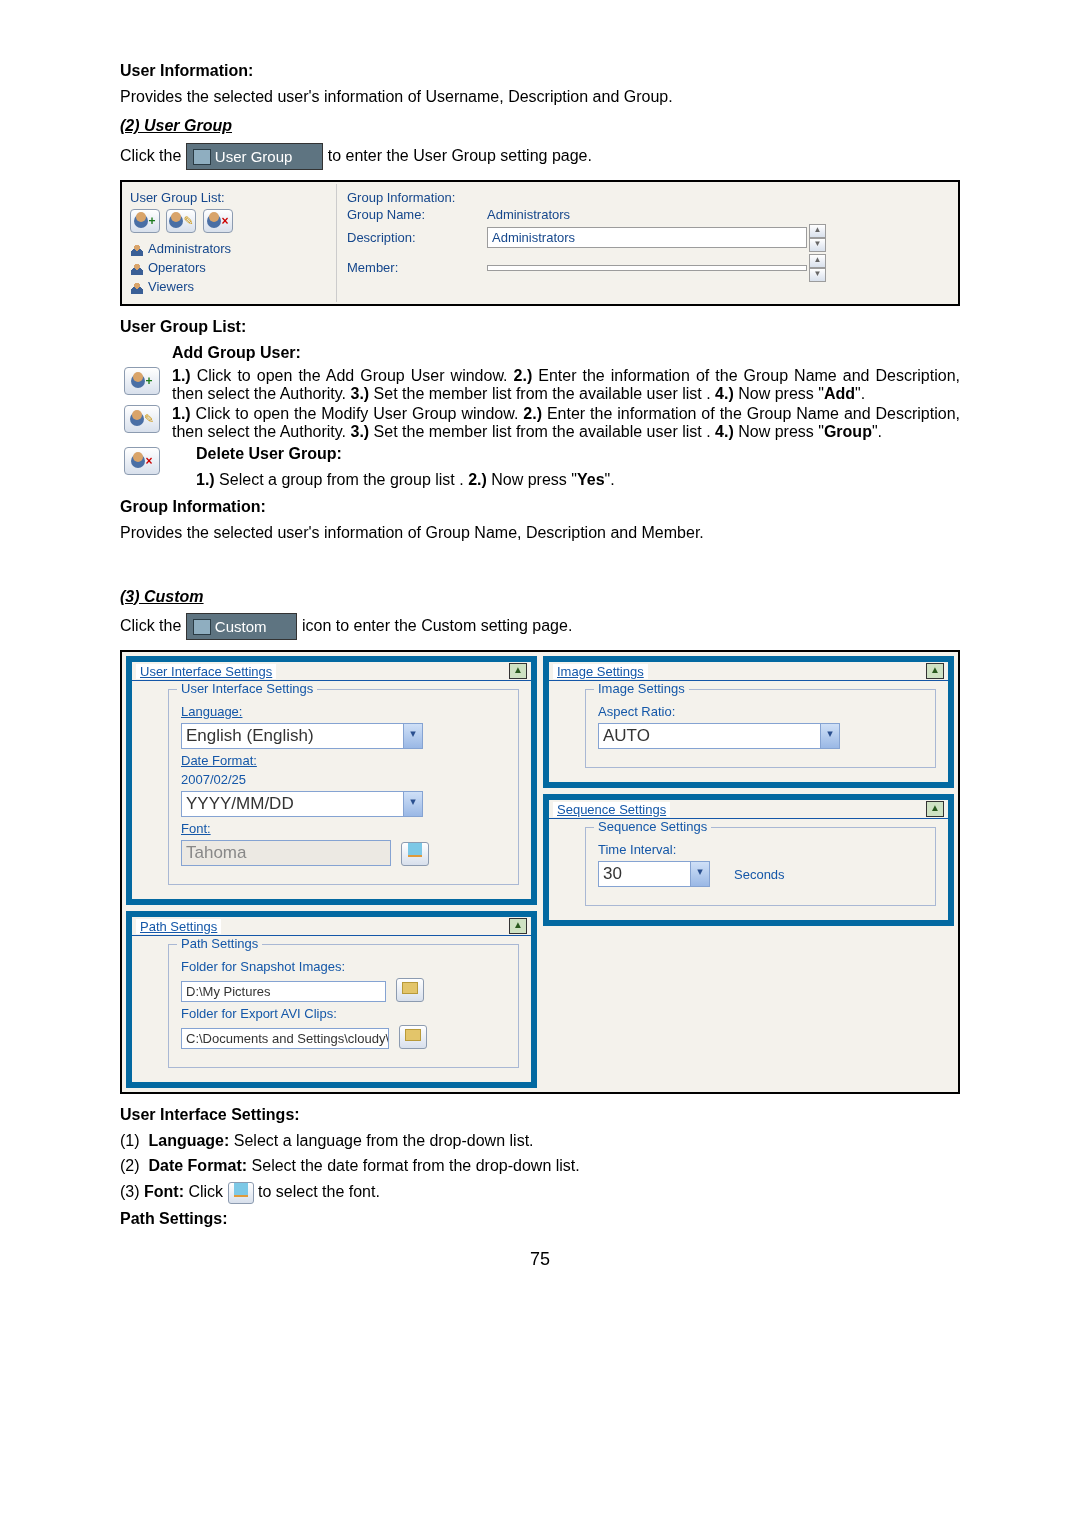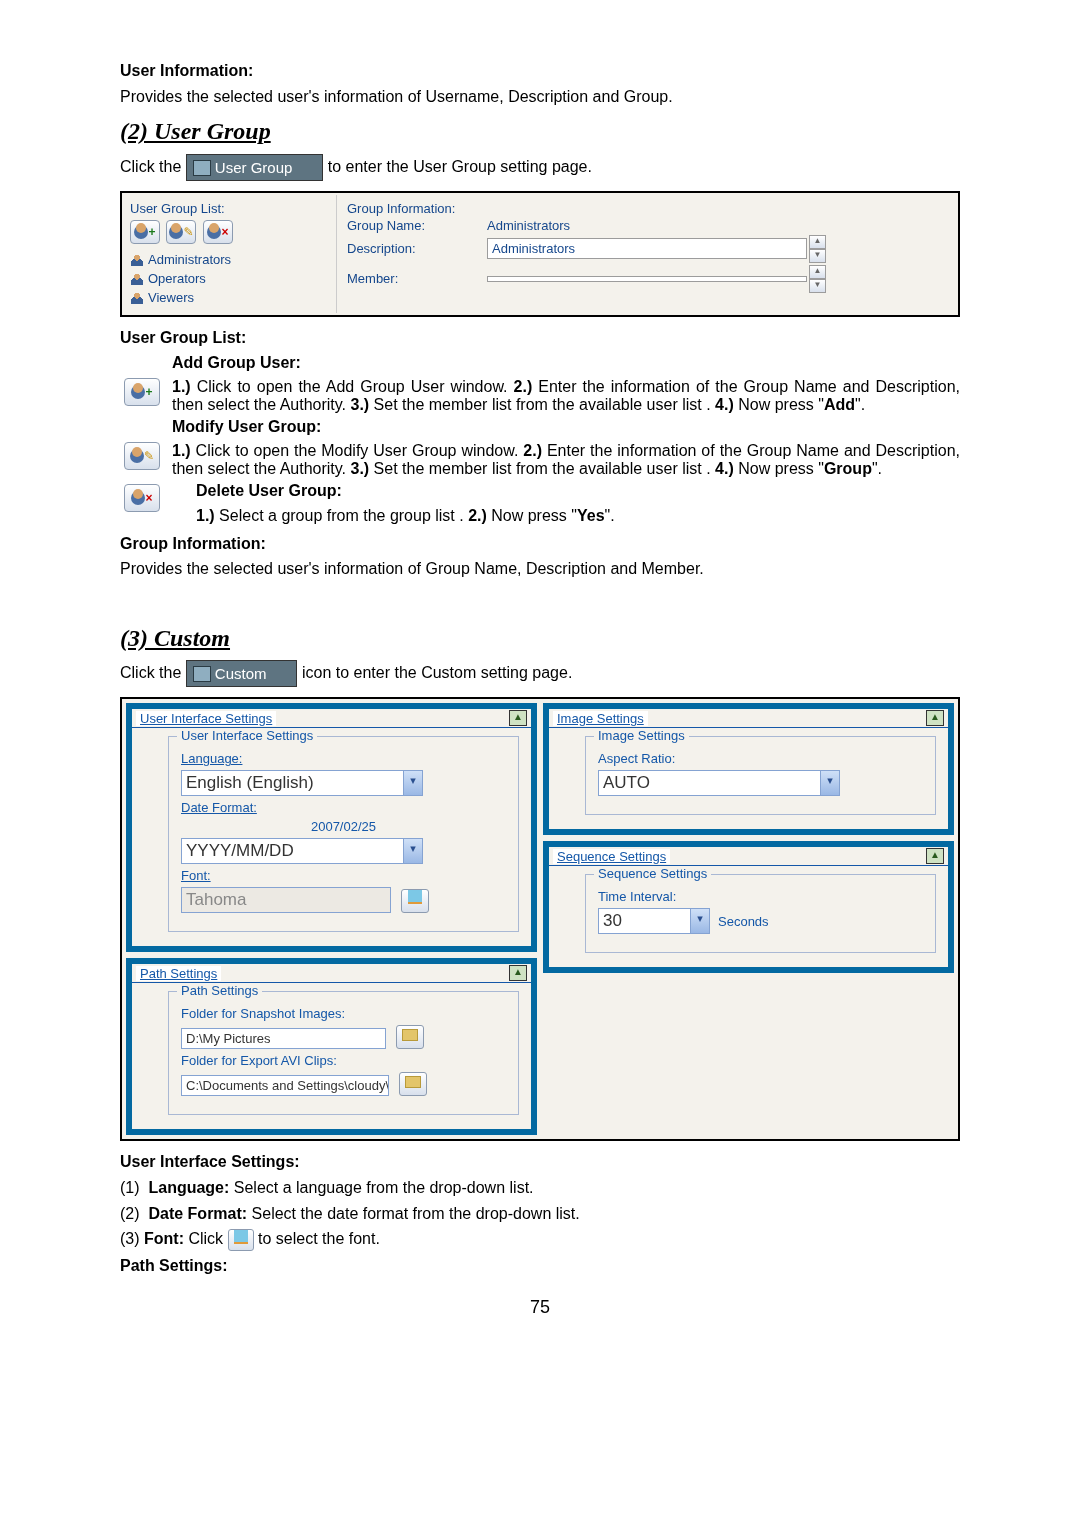--- a/index.html
+++ b/index.html
@@ -10,24 +10,24 @@
     background: #fff;
   }
   .page {
     width: 1080px;
     margin: 0 auto;
     padding: 60px 120px 40px 120px;
     box-sizing: border-box;
   }
   .bold { font-weight: bold; }
   .section-heading {
-    font-family: Liberation Serif, serif;
+    font-family: Liberation Sans, sans-serif;
     font-style: italic;
     font-weight: bold;
-    font-size: 24px;
+    font-size: 16px;
     text-decoration: underline;
     margin: 8px 0 6px 0;
   }
   p { margin: 0 0 4px 0; line-height: 1.35; }
   .inline-line { margin: 4px 0; }
   .tab-btn {
     display: inline-block;
     background: #5e7481;
     color: #fff;
     font-size: 15px;
@@ -284,27 +284,27 @@
     top: 1px;
   }
   .font-icn {
     display: inline-block;
     width: 14px;
     height: 12px;
     background: #7cc8e6;
     border-bottom: 2px solid #e09a3a;
   }
   .date-sample {
-    text-align: center;
+    text-align: left;
     color: #1457a8;
     font-family: Tahoma, Arial, sans-serif;
     font-size: 13px;
     margin: 2px 0 4px 0;
   }
-  .seq-row { display: flex; align-items: center; gap: 8px; }
+  .seq-row { display: flex; align-items: center; gap: 24px; }
   .combo.narrow { width: 110px; }
   .seconds-lbl {
     color: #1457a8;
     font-family: Tahoma, Arial, sans-serif;
     font-size: 13px;
   }
 
   .page-num { text-align: center; font-size: 18px; margin-top: 20px; }
 
   .inline-icon-small {
@@ -385,23 +385,20 @@
       <span class="float-icn-btn"><span class="person-head"></span><span class="plus-badge">+</span></span>
     </div>
     <div style="margin-left:52px; text-align:justify;">
       <span class="bold">1.)</span><span> Click to open the Add Group User window. </span>
       <span class="bold">2.)</span><span> Enter the information of the Group Name and Description, then select the Authority. </span>
       <span class="bold">3.)</span><span> Set the member list from the available user list . </span>
       <span class="bold">4.)</span><span> Now press "</span><span class="bold">Add</span><span>".</span>
     </div>
   </div>
 
-  <div class="indent-list">
-    <p><span class="bold">Modify User Group:</span></p>
-  </div>
   <div class="clearfix" style="margin-bottom:2px;">
     <div class="icon-margin">
       <span class="float-icn-btn"><span class="person-head"></span><span class="edit-badge">✎</span></span>
     </div>
     <div style="margin-left:52px; text-align:justify;">
       <span class="bold">1.)</span><span> Click to open the Modify User Group window. </span>
       <span class="bold">2.)</span><span> Enter the information of the Group Name and Description, then select the Authority. </span>
       <span class="bold">3.)</span><span> Set the member list from the available user list . </span>
       <span class="bold">4.)</span><span> Now press "</span><span class="bold">Group</span><span>".</span>
     </div>

